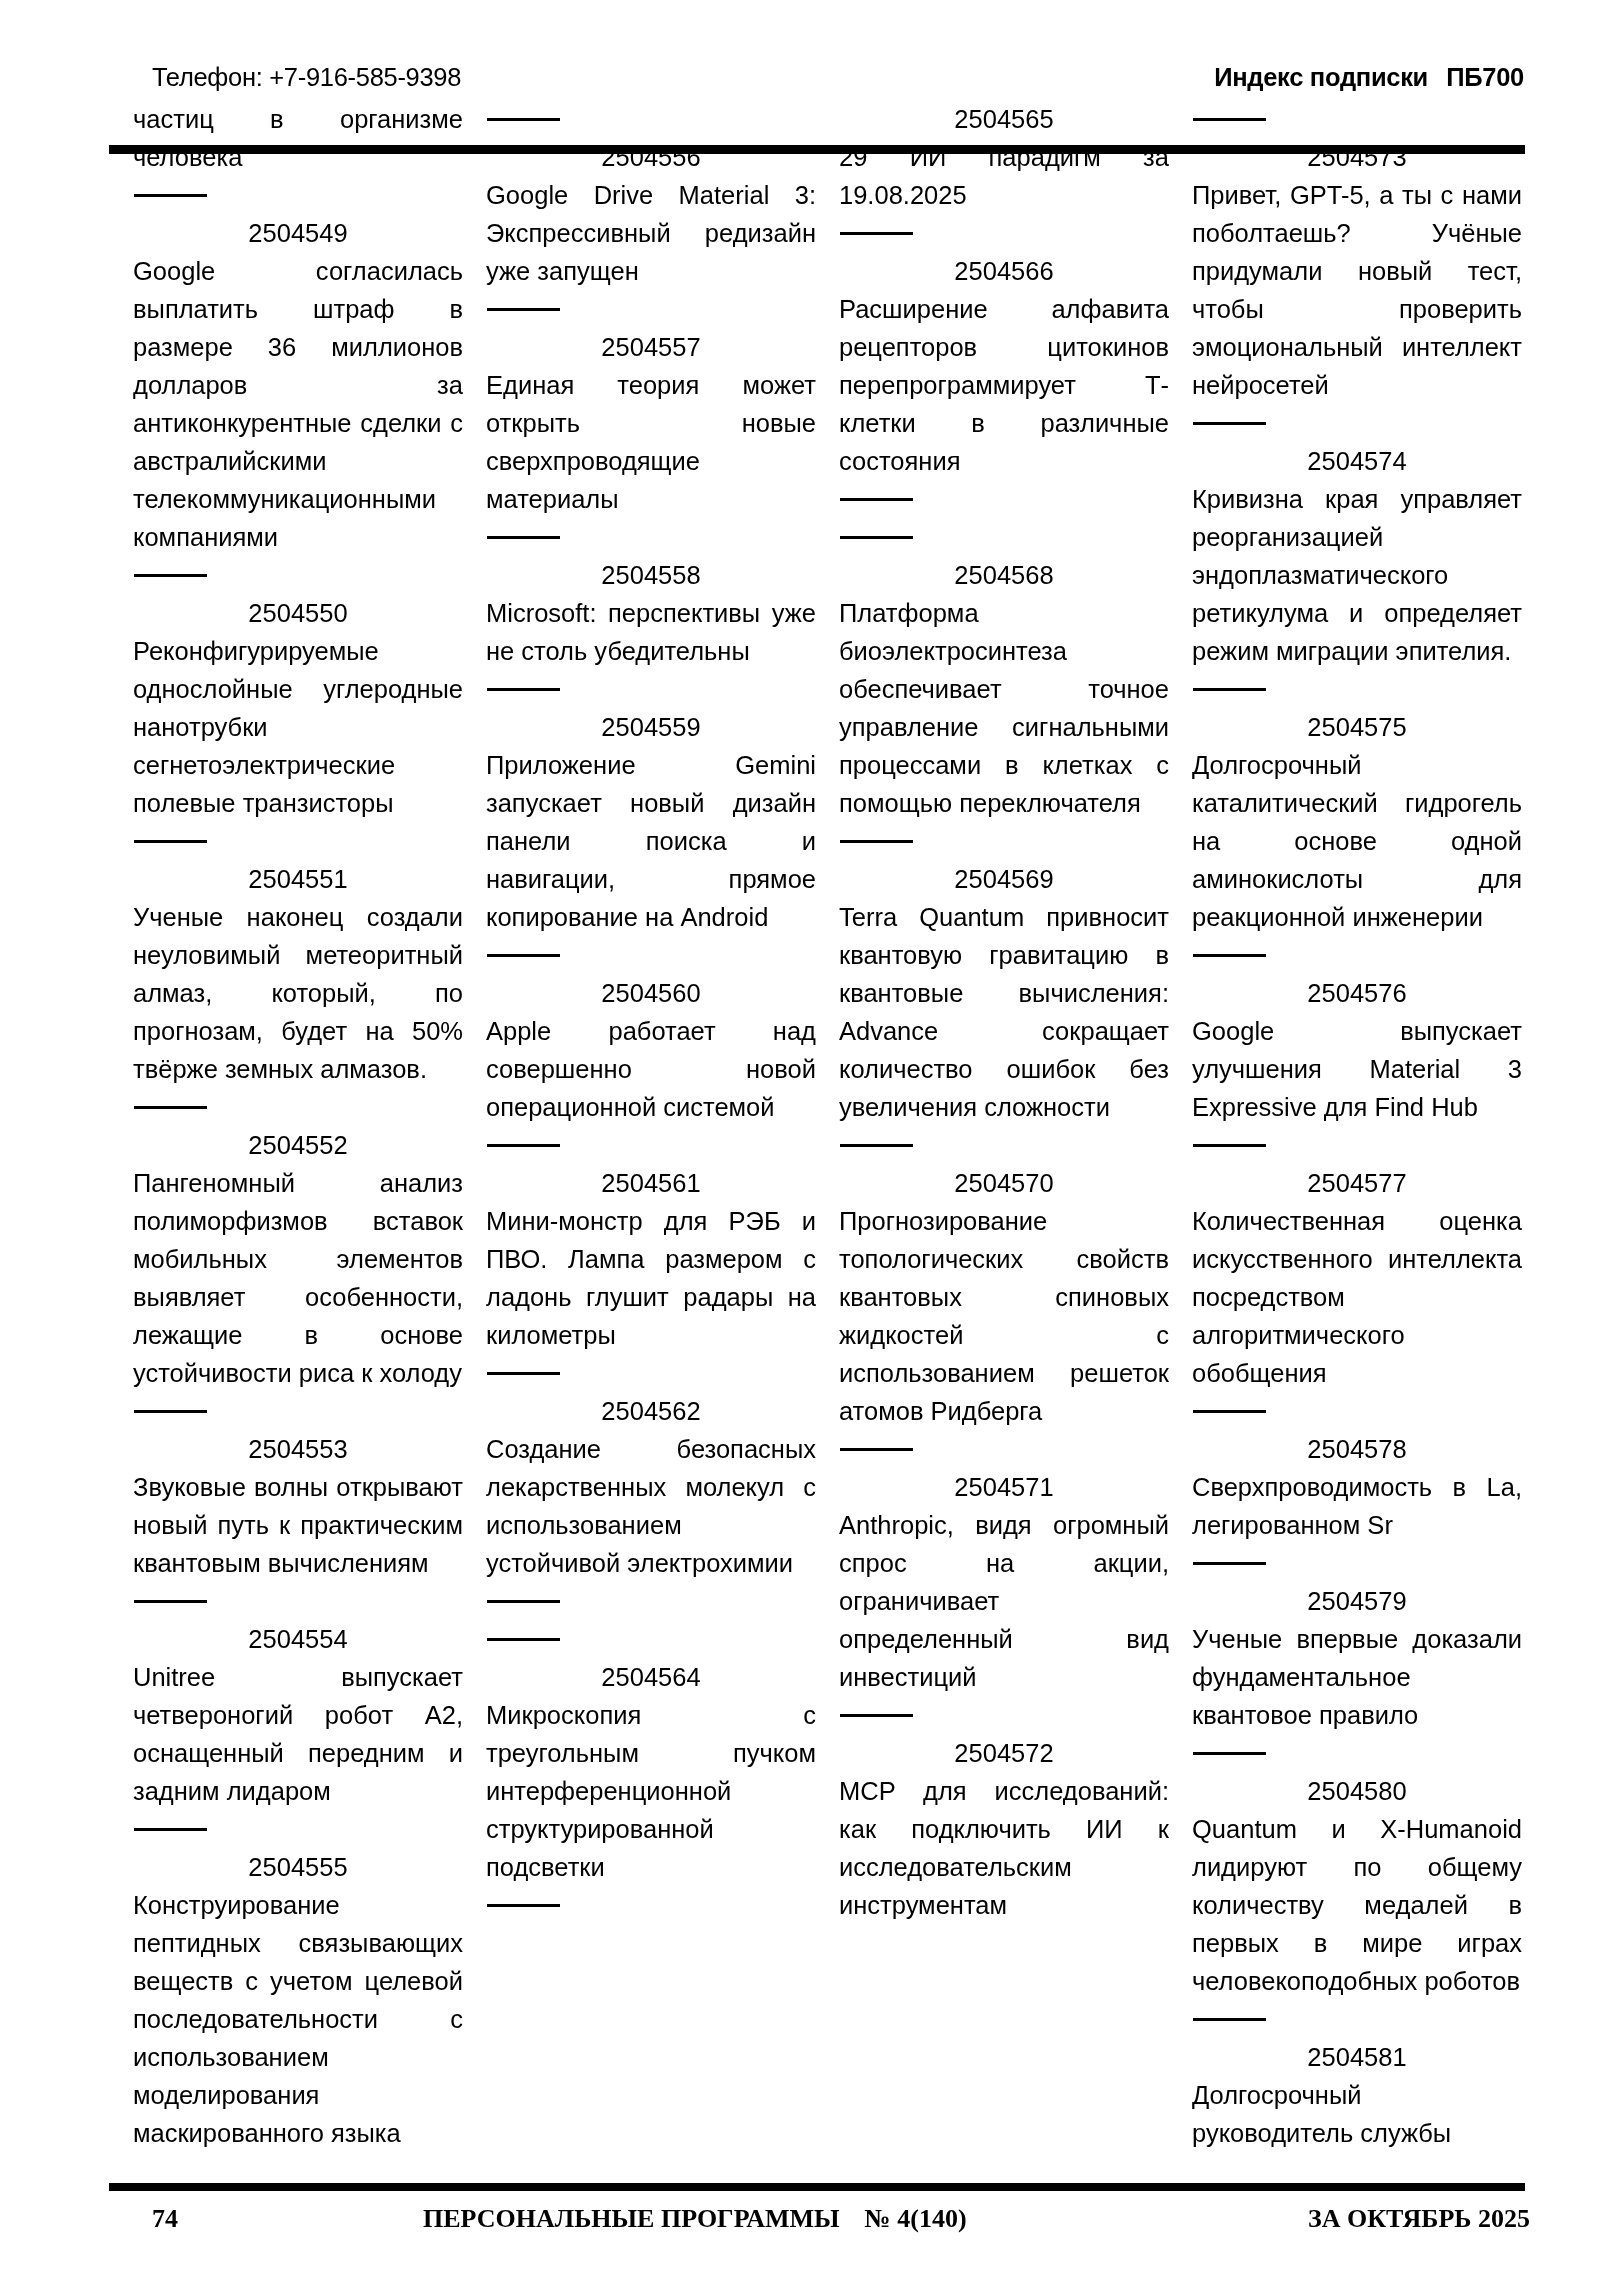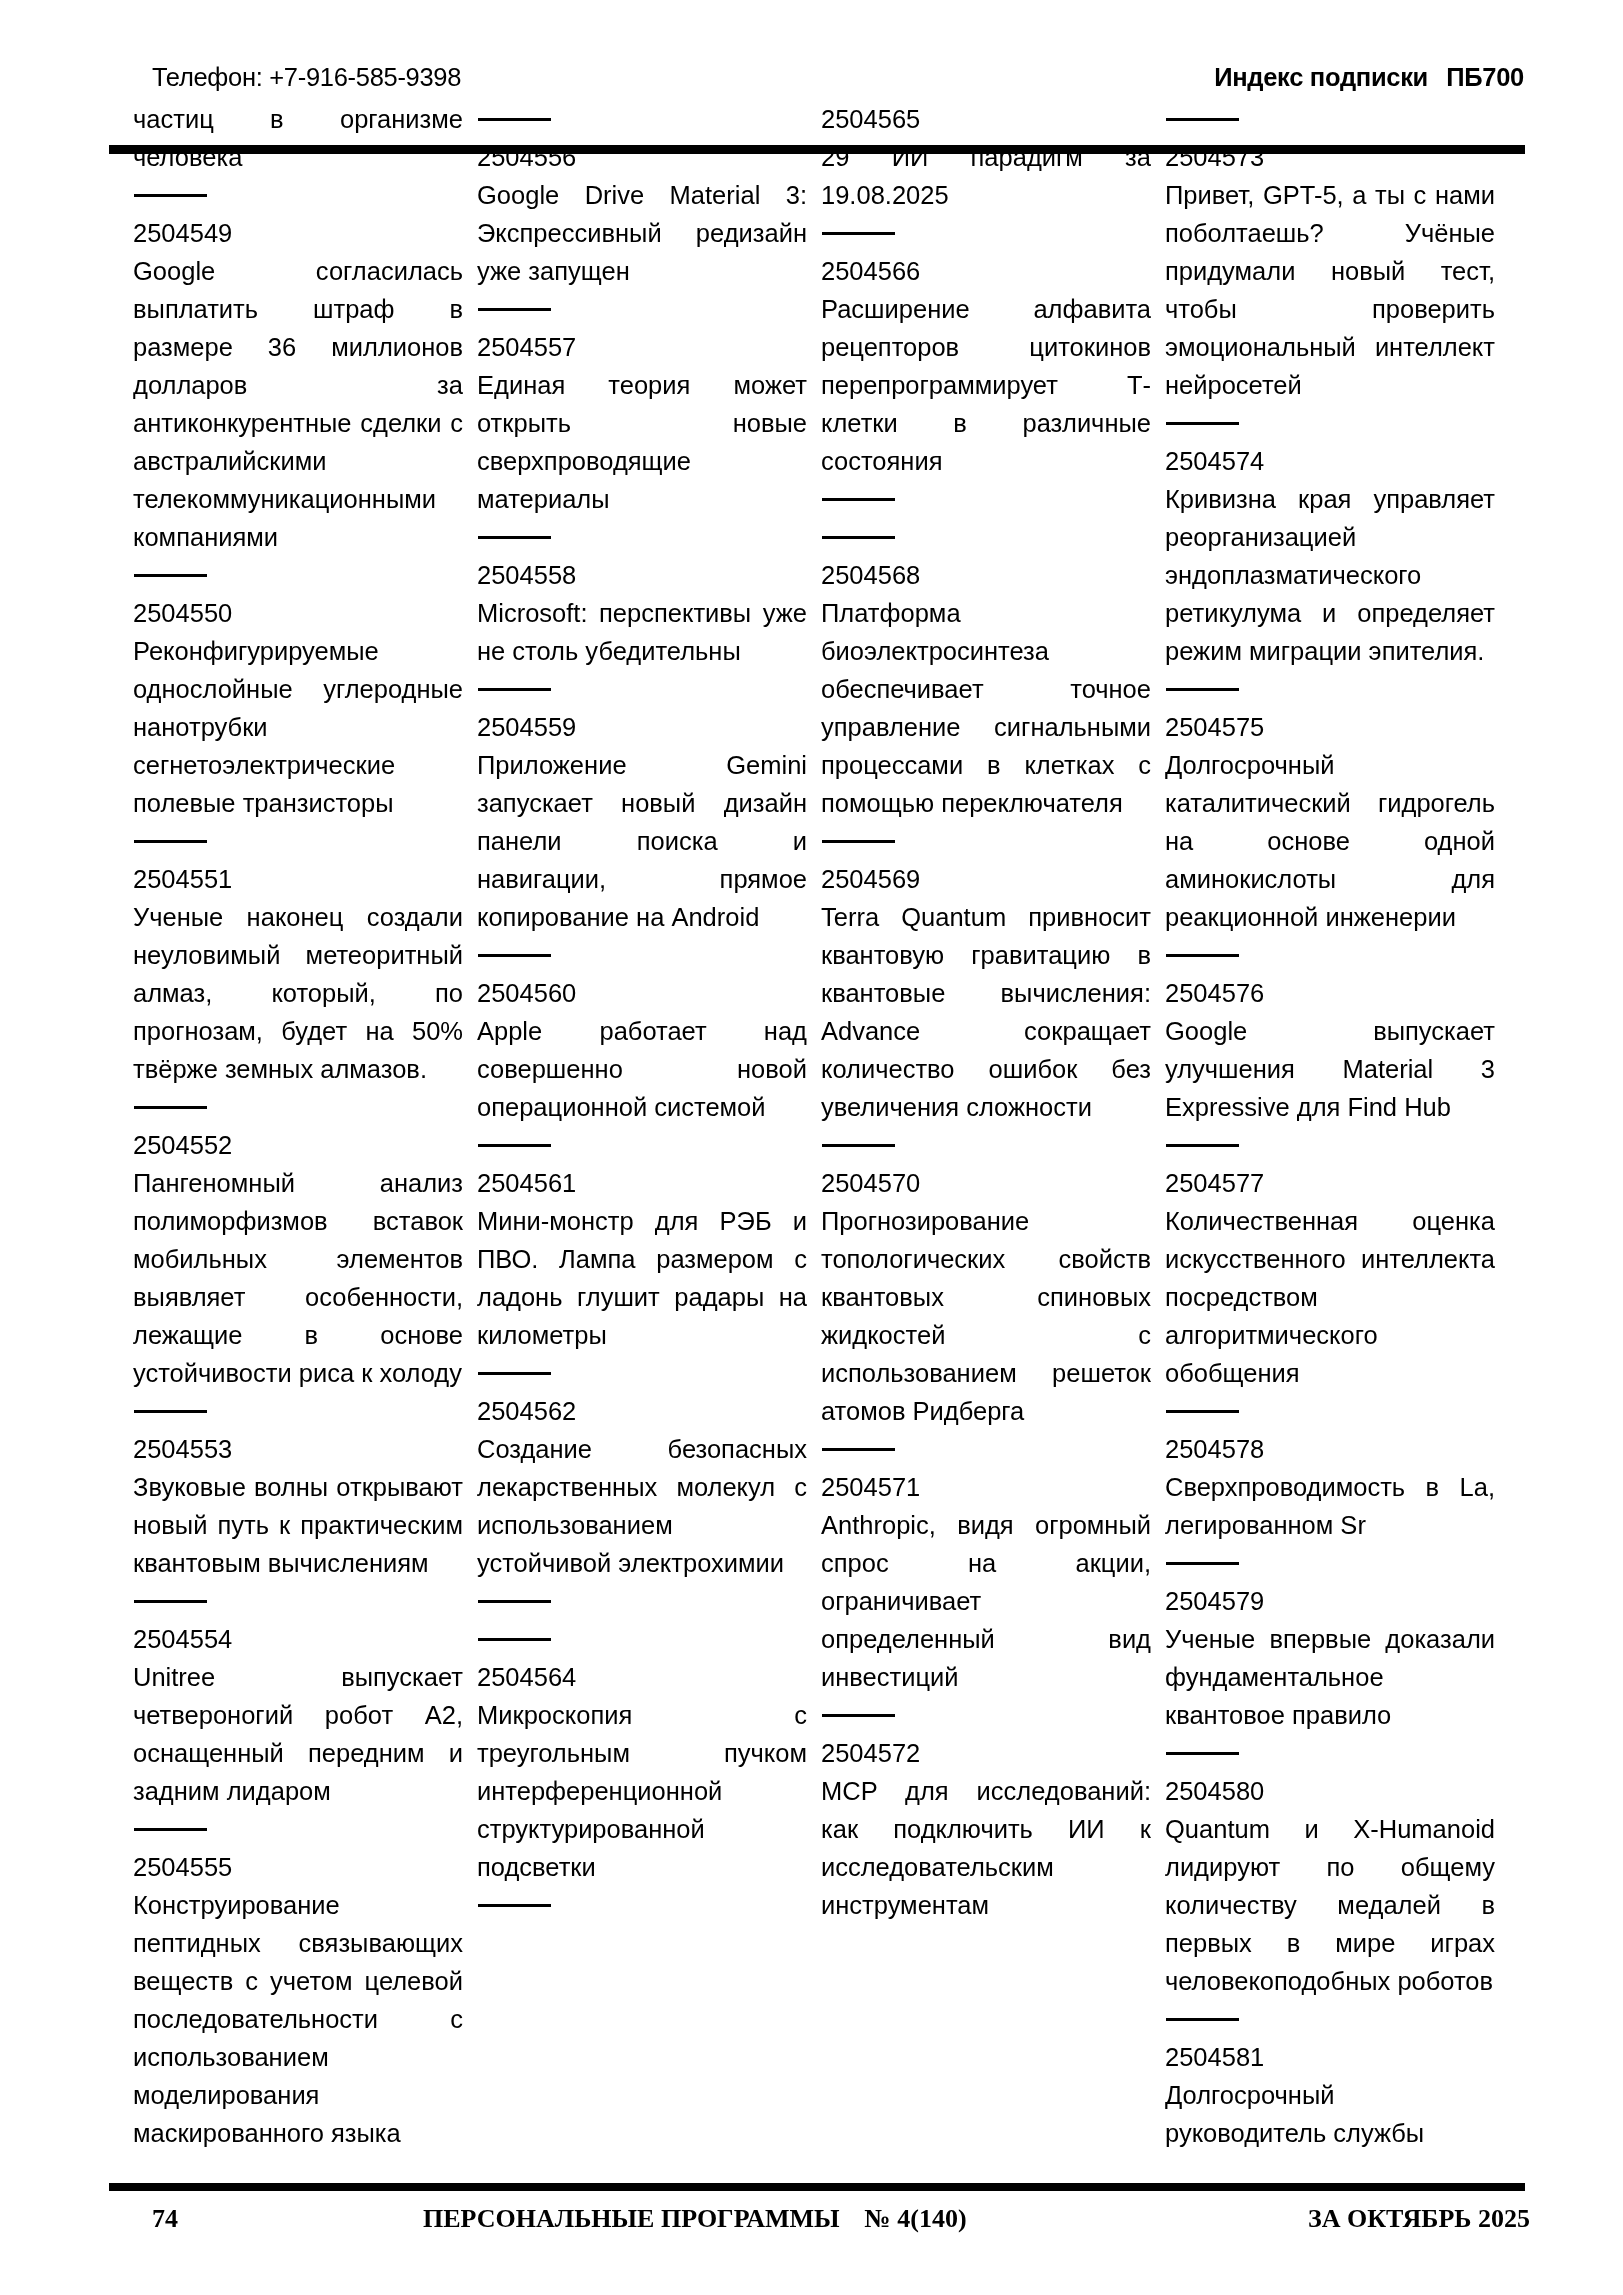--- a/index.html
+++ b/index.html
@@ -22,27 +22,27 @@
     font-size: 25.5px; font-weight: 700; letter-spacing: -0.3px; line-height: 1;
     white-space: nowrap; display: flex; gap: 18.3px;
   }
   .rule {
     position: absolute; left: 109px; width: 1416px; background: #000000;
   }
   .rule.top { top: 145px; height: 8.5px; }
   .rule.bottom { top: 2183px; height: 7.9px; }
   .columns {
     position: absolute; left: 133px; top: 100px; width: 1391px;
-    display: flex; gap: 14px;
+    display: flex; gap: 23px;
   }
   .column {
     width: 330px; flex: 0 0 330px;
     font-size: 25.5px; line-height: 38px;
   }
-  .entry-id { text-align: left; }
+  .entry-id { text-align: center; }
   .entry-title { text-align: justify; }
   .divider { height: 38px; position: relative; }
   .divider .bar {
     position: absolute; left: 1.3px; top: 18.3px;
     width: 73px; height: 2.6px; background: #000000;
   }
   .ftr {
     position: absolute;
     font-family: "Liberation Serif", serif;
     font-weight: 700; font-size: 26px; line-height: 1; white-space: nowrap;

